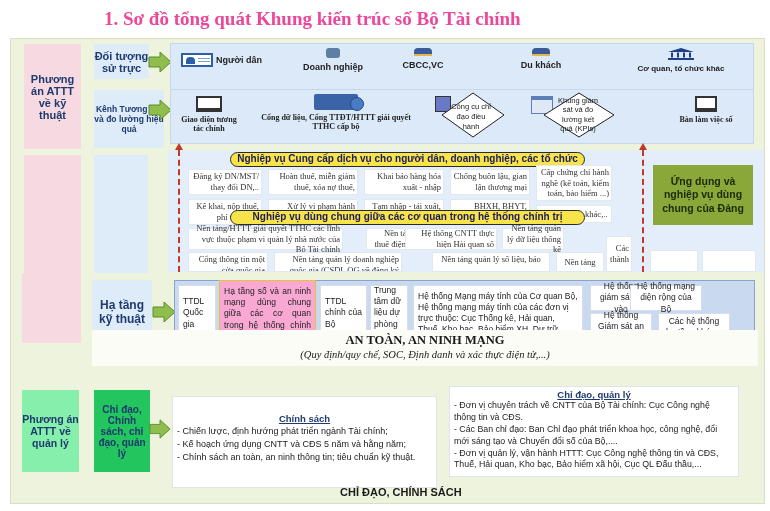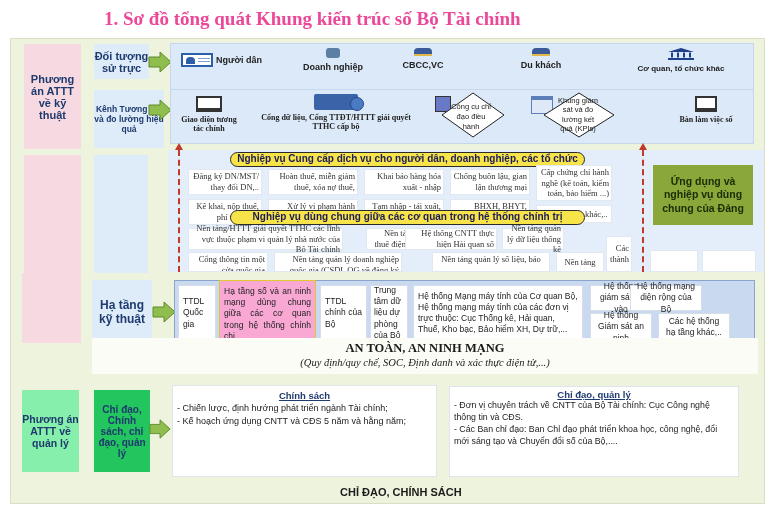--- a/index.html
+++ b/index.html
@@ -150,36 +150,38 @@
 <div class="hcell" style="left:178px;top:285px;width:38px;height:56px">TTDL Quốc gia</div>
 <div class="hcell" style="left:219px;top:280px;width:97px;height:68px;background:#f9a8d4;border-color:#e0c930;text-align:justify">Hạ tầng số và an ninh mạng dùng chung giữa các cơ quan trong hệ thống chính chị</div>
 <div class="hcell" style="left:320px;top:285px;width:47px;height:56px">TTDL chính của Bộ</div>
 <div class="hcell" style="left:370px;top:285px;width:38px;height:56px;padding:1px 3px">Trung tâm dữ liệu dự phòng của Bộ</div>
 <div class="hcell" style="left:413px;top:285px;width:170px;height:56px">Hệ thống Mạng máy tính của Cơ quan Bộ, Hệ thống mạng máy tính của các đơn vị trực thuộc: Cục Thống kê, Hải quan, Thuế, Kho bạc, Bảo hiểm XH, Dự trữ,...</div>
 <div class="hcell c" style="left:590px;top:285px;width:62px;height:26px">Hệ thống giám sát ra vào</div>
 <div class="hcell c" style="left:590px;top:313px;width:62px;height:28px">Hệ thống Giám sát an ninh</div>
 <div class="hcell c" style="left:630px;top:285px;width:72px;height:26px">Hệ thống mạng diện rộng của Bộ</div>
 <div class="hcell c" style="left:658px;top:313px;width:72px;height:28px">Các hệ thống hạ tầng khác,..</div>
 
-<div class="abs" style="left:92px;top:338px;width:666px;height:36px;background:#fbfcf5;text-align:center">
+<div class="abs" style="left:92px;top:330px;width:666px;height:36px;background:#fbfcf5;text-align:center">
   <div style="font-family:'Liberation Serif',serif;font-weight:bold;font-size:12.5px;margin-top:3px">AN TOÀN, AN NINH MẠNG</div>
   <div style="font-family:'Liberation Serif',serif;font-style:italic;font-size:10.5px;margin-top:1px">(Quy định/quy chế, SOC, Định danh và xác thực điện tử,...)</div>
 </div>
 
 <div class="abs panel-grey rowlabel" style="left:22px;top:390px;width:57px;height:82px;font-size:10.5px">Phương án ATTT về quản lý</div>
 <div class="abs panel-cream rowlabel" style="left:94px;top:390px;width:56px;height:82px;font-size:10px;color:#1e3a6e">Chỉ đạo, Chính sách, chỉ đạo, quản lý</div>
 <svg class="abs" style="left:149px;top:418px" width="22" height="22" viewBox="0 0 24 24">
     <path d="M1 7h11V2l11 10-11 10v-5H1z" fill="#8fbd4e" stroke="#5f8a2d" stroke-width="1"></path>
   </svg>
 
-<div class="abs" style="left:172px;top:385px;width:265px;height:92px;background:#fff;border:1px solid #dfe3ea;padding:1px 4px">
+<div class="abs" style="left:172px;top:396px;width:265px;height:92px;background:#fff;border:1px solid #dfe3ea;padding:13px 4px">
   <div style="text-align:center;font-weight:bold;text-decoration:underline;font-size:9.5px;color:#1e3a6e;margin-top:3px;margin-bottom:1px">Chính sách</div>
   <div class="box-text">- Chiến lược, định hướng phát triển ngành Tài chính;</div>
   <div class="box-text">- Kế hoạch ứng dụng CNTT và CĐS 5 năm và hằng năm;</div>
+  <div class="box-text">- Chính sách an toàn, an ninh thông tin; tiêu chuẩn kỹ thuật.</div>
 </div>
 
 <div class="abs" style="left:449px;top:386px;width:290px;height:91px;background:#fff;border:1px solid #dfe3ea;padding:2px 4px">
   <div style="text-align:center;font-weight:bold;text-decoration:underline;font-size:9.5px;color:#1e3a6e">Chỉ đạo, quản lý</div>
   <div class="box-text" style="font-size:8.8px;line-height:1.35">- Đơn vị chuyên trách về CNTT của Bộ Tài chính: Cục Công nghệ thông tin và CĐS.</div>
   <div class="box-text" style="font-size:8.8px;line-height:1.35">- Các Ban chỉ đạo: Ban Chỉ đạo phát triển khoa học, công nghệ, đổi mới sáng tạo và Chuyển đổi số của Bộ,....</div>
+  <div class="box-text" style="font-size:8.8px;line-height:1.35">- Đơn vị quản lý, vận hành HTTT: Cục Công nghệ thông tin và CĐS, Thuế, Hải quan, Kho bạc, Bảo hiểm xã hội, Cục QL Đấu thầu,...</div>
 </div>
 
 <div class="abs" style="left:340px;top:486px;font-weight:bold;font-size:11px;color:#1a1a1a">CHỈ ĐẠO, CHÍNH SÁCH</div>
 
 </body></html>

